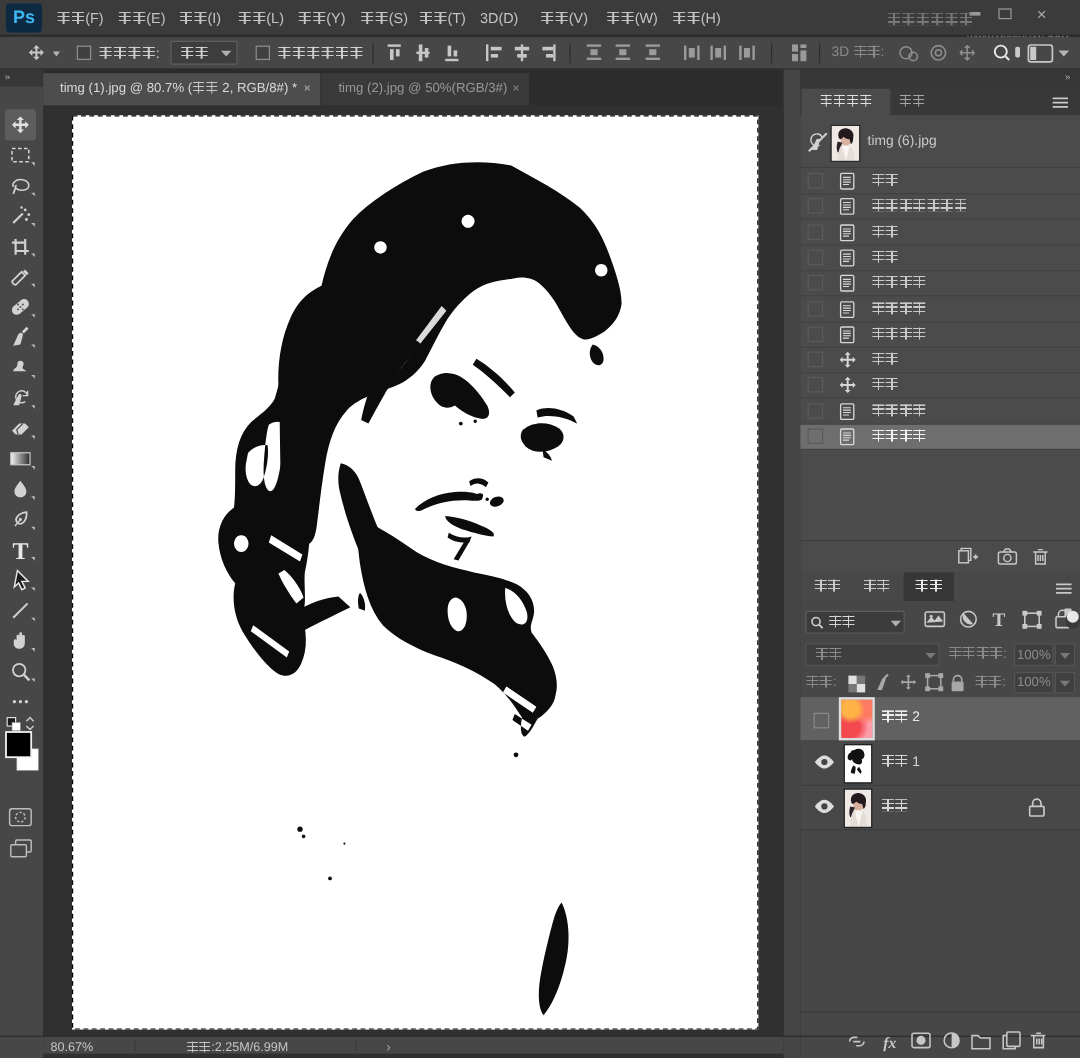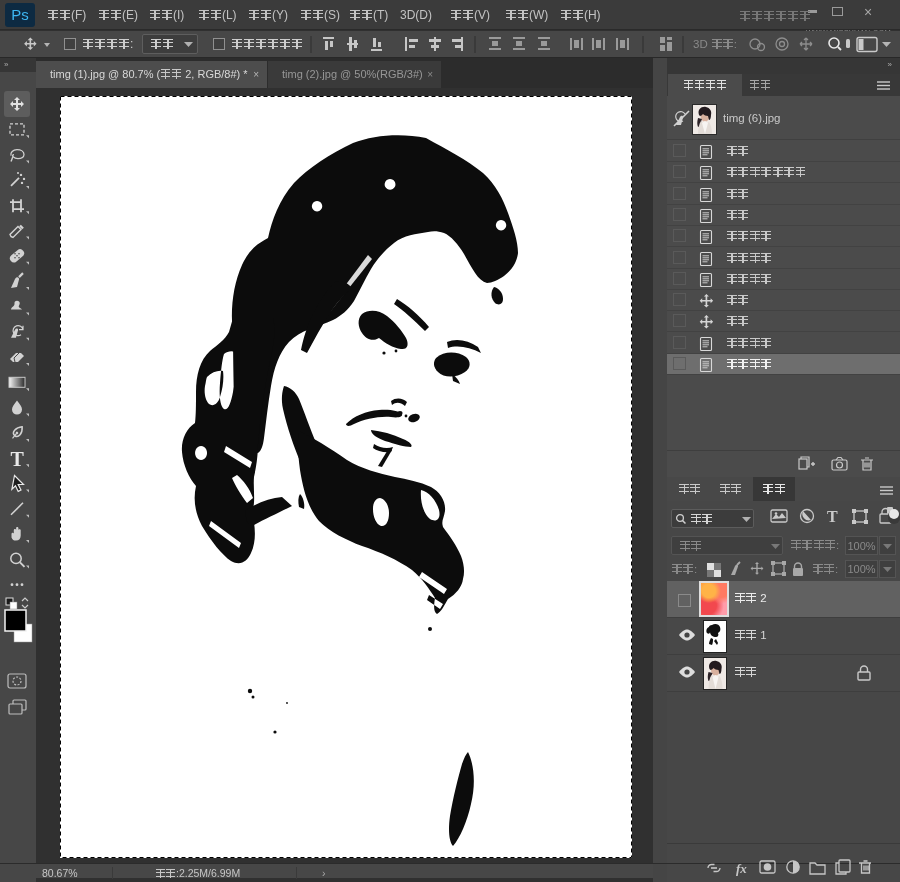--- a/index.html
+++ b/index.html
@@ -7,21 +7,21 @@
 
 .cj{display:inline-block;width:0.86em;height:0.86em;margin:0 0.07em;vertical-align:-0.08em;
 background:
  linear-gradient(to right, transparent 0 45%, currentColor 45% 58%, transparent 58%),
  repeating-linear-gradient(to bottom, currentColor 0 1px, transparent 1px 3.4px);}
 .row{white-space:nowrap}
 </style></head>
 <body>
 
 <div class="ab" style="left:0;top:0;width:900px;height:30px;background:#3b3b3b;border-bottom:1px solid #2a2a2a"></div>
-<div class="ab" style="left:5px;top:3px;width:30px;height:24px;background:#0d2a42;border-radius:3px;color:#3db6f2;font-size:15px;font-weight:normal;text-align:center;line-height:24px">Ps</div>
+<div class="ab" style="left:5px;top:3px;width:30px;height:24px;background:#0d2a42;border-radius:3px;color:#3db6f2;font-size:15px;font-weight:bold;text-align:center;line-height:24px">Ps</div>
 <div id="menus" style="position:absolute;left:0;top:0;height:30px;color:#c3c3c3;font-size:12px;line-height:30px">
 <span class="ab row" style="left:47px">​<s class="cj"></s><s class="cj"></s>(F)</span>
 <span class="ab row" style="left:98px">​<s class="cj"></s><s class="cj"></s>(E)</span>
 <span class="ab row" style="left:149px">​<s class="cj"></s><s class="cj"></s>(I)</span>
 <span class="ab row" style="left:198px">​<s class="cj"></s><s class="cj"></s>(L)</span>
 <span class="ab row" style="left:248px">​<s class="cj"></s><s class="cj"></s>(Y)</span>
 <span class="ab row" style="left:300px">​<s class="cj"></s><s class="cj"></s>(S)</span>
 <span class="ab row" style="left:349px">​<s class="cj"></s><s class="cj"></s>(T)</span>
 <span class="ab row" style="left:400px">3D(D)</span>
 <span class="ab row" style="left:450px">​<s class="cj"></s><s class="cj"></s>(V)</span>

